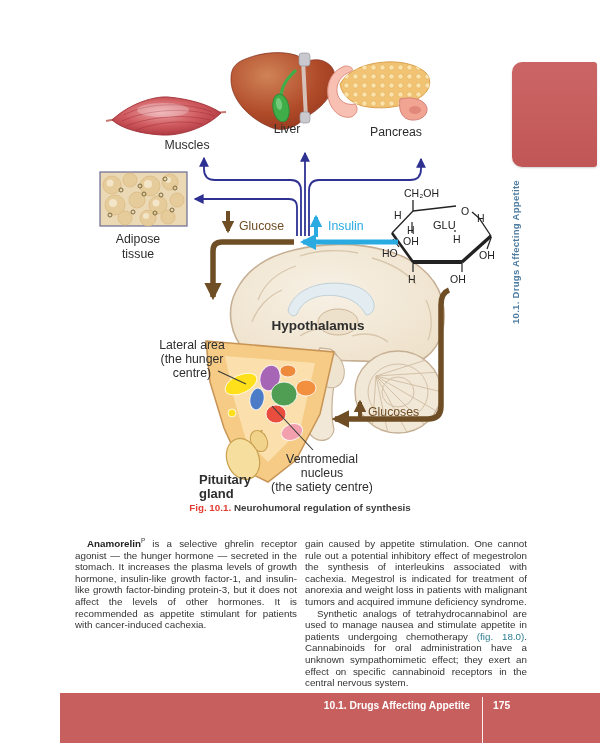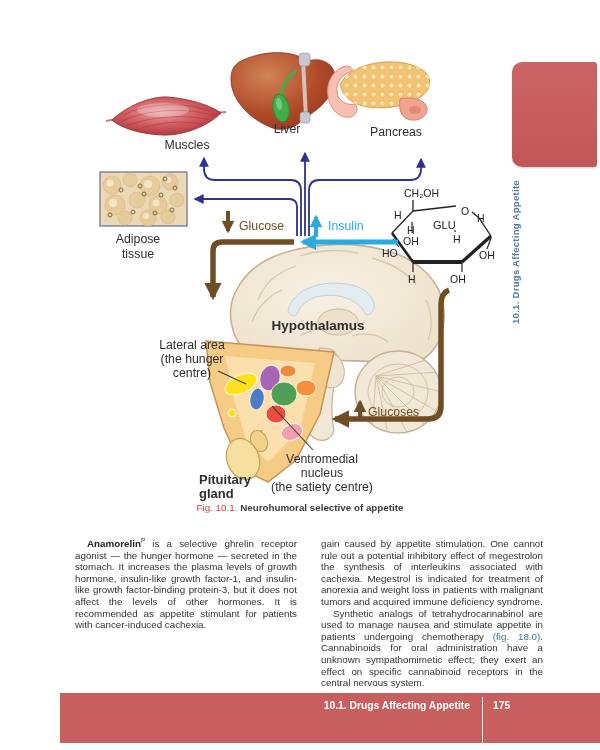--- a/index.html
+++ b/index.html
@@ -4,27 +4,27 @@
 <style>
   html,body{margin:0;padding:0;background:#888;}
   .page{position:relative;width:600px;height:750px;background:#ffffff;overflow:hidden;
         font-family:"Liberation Sans","DejaVu Sans",sans-serif;}
   svg{position:absolute;top:0;left:0;}
   .diagram-label{font-family:"Liberation Sans",sans-serif;}
 
   
   .caption{position:absolute;top:502px;left:0;width:600px;text-align:center;
            font-size:9.8px;color:#3c3c3c;font-weight:bold;}
-  .fig-label{color:#e03c30;font-weight:normal;}
+  .fig-label{color:#e03c30;font-weight:bold;}
 
   
   .col{position:absolute;top:538px;width:222px;font-size:9.8px;line-height:11.6px;
        color:#333;text-align:justify;}
   .col-left{left:75px;}
-  .col-right{left:305px;margin-left:16px;}
+  .col-right{left:305px;}
   .col p{margin:0;text-indent:12px;}
   .col p.noindent{text-indent:0;}
   .col b{color:#222;}
   .col sup{font-size:6.3px;vertical-align:super;line-height:0;}
   .xref{color:#2e7d92;}
 
   
   .side-tab{position:absolute;left:512px;top:62px;width:85px;height:105px;
             background:linear-gradient(180deg,#cb6565 0%,#c65d5d 60%,#c05656 100%);
             border-radius:10px 3px 3px 10px;box-shadow:0 1px 2px rgba(0,0,0,.18);}
@@ -270,21 +270,21 @@
       <text x="199" y="484" font-size="13" font-weight="bold">Pituitary</text>
       <text x="199" y="498" font-size="13" font-weight="bold">gland</text>
       <text x="322" y="463" text-anchor="middle">Ventromedial</text>
       <text x="322" y="477" text-anchor="middle">nucleus</text>
       <text x="322" y="491" text-anchor="middle">(the satiety centre)</text>
     </g>
   </svg>
 
   <div class="caption">
     <span class="fig-label">Fig. 10.1.</span>
-    <span class="fig-text">Neurohumoral selective of appetite</span>
+    <span class="fig-text">Neurohumoral regulation of synthesis</span>
   </div>
 
   <div class="col col-left">
     <p><b>Anamorelin</b><sup>P</sup><span> is a selective ghrelin receptor agonist — the hunger hormone — secreted in the stomach. It increases the plasma levels of growth hormone, insulin-like growth factor-1, and insulin-like growth factor-binding protein-3, but it does not affect the levels of other hormones. It is recommended as appetite stimulant for patients with cancer-induced cachexia.</span></p>
   </div>
 
   <div class="col col-right">
     <p class="noindent"><span>gain caused by appetite stimulation. One cannot rule out a potential inhibitory effect of megestrolon the synthesis of interleukins associated with cachexia. Megestrol is indicated for treatment of anorexia and weight loss in patients with malignant tumors and acquired immune deficiency syndrome.</span></p>
     <p><span>Synthetic analogs of tetrahydrocannabinol are used to manage nausea and stimulate appetite in patients undergoing chemotherapy </span><span class="xref">(fig. 18.0)</span><span>. Cannabinoids for oral administration have a unknown sympathomimetic effect; they exert an effect on specific cannabinoid receptors in the central nervous system.</span></p>
   </div>

